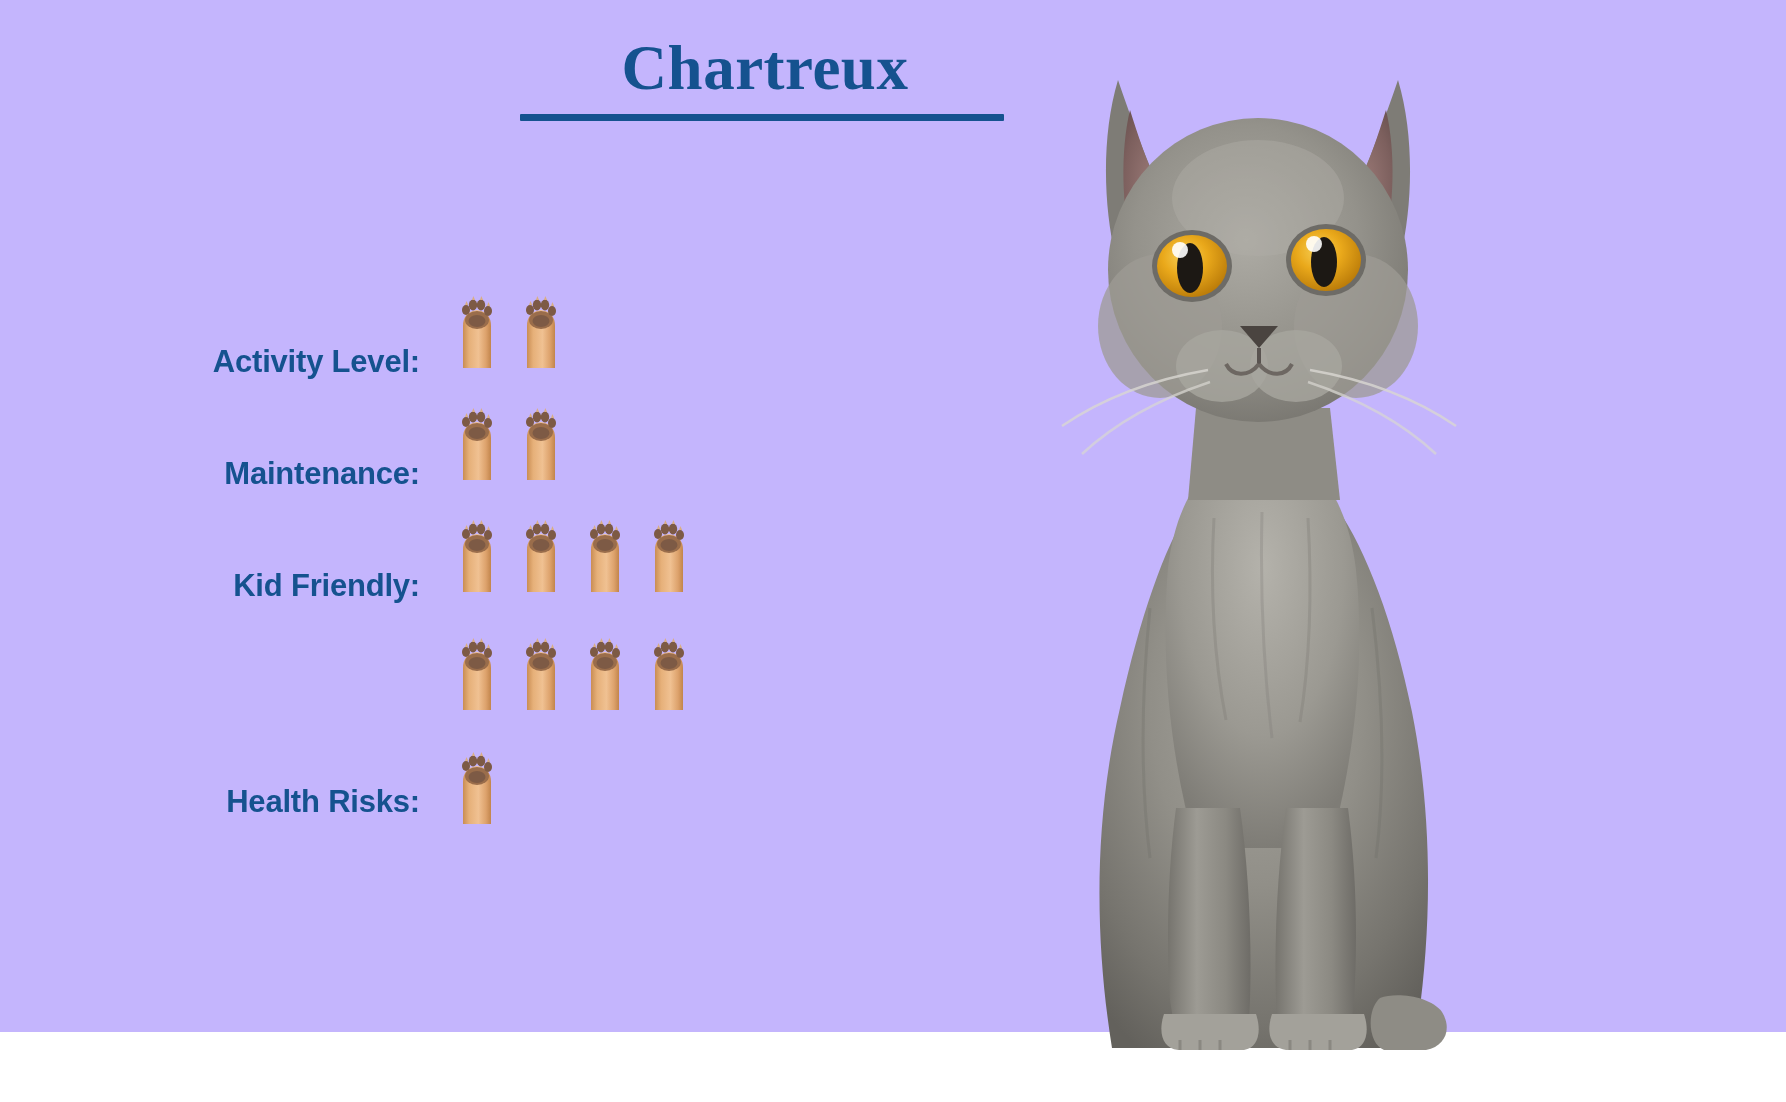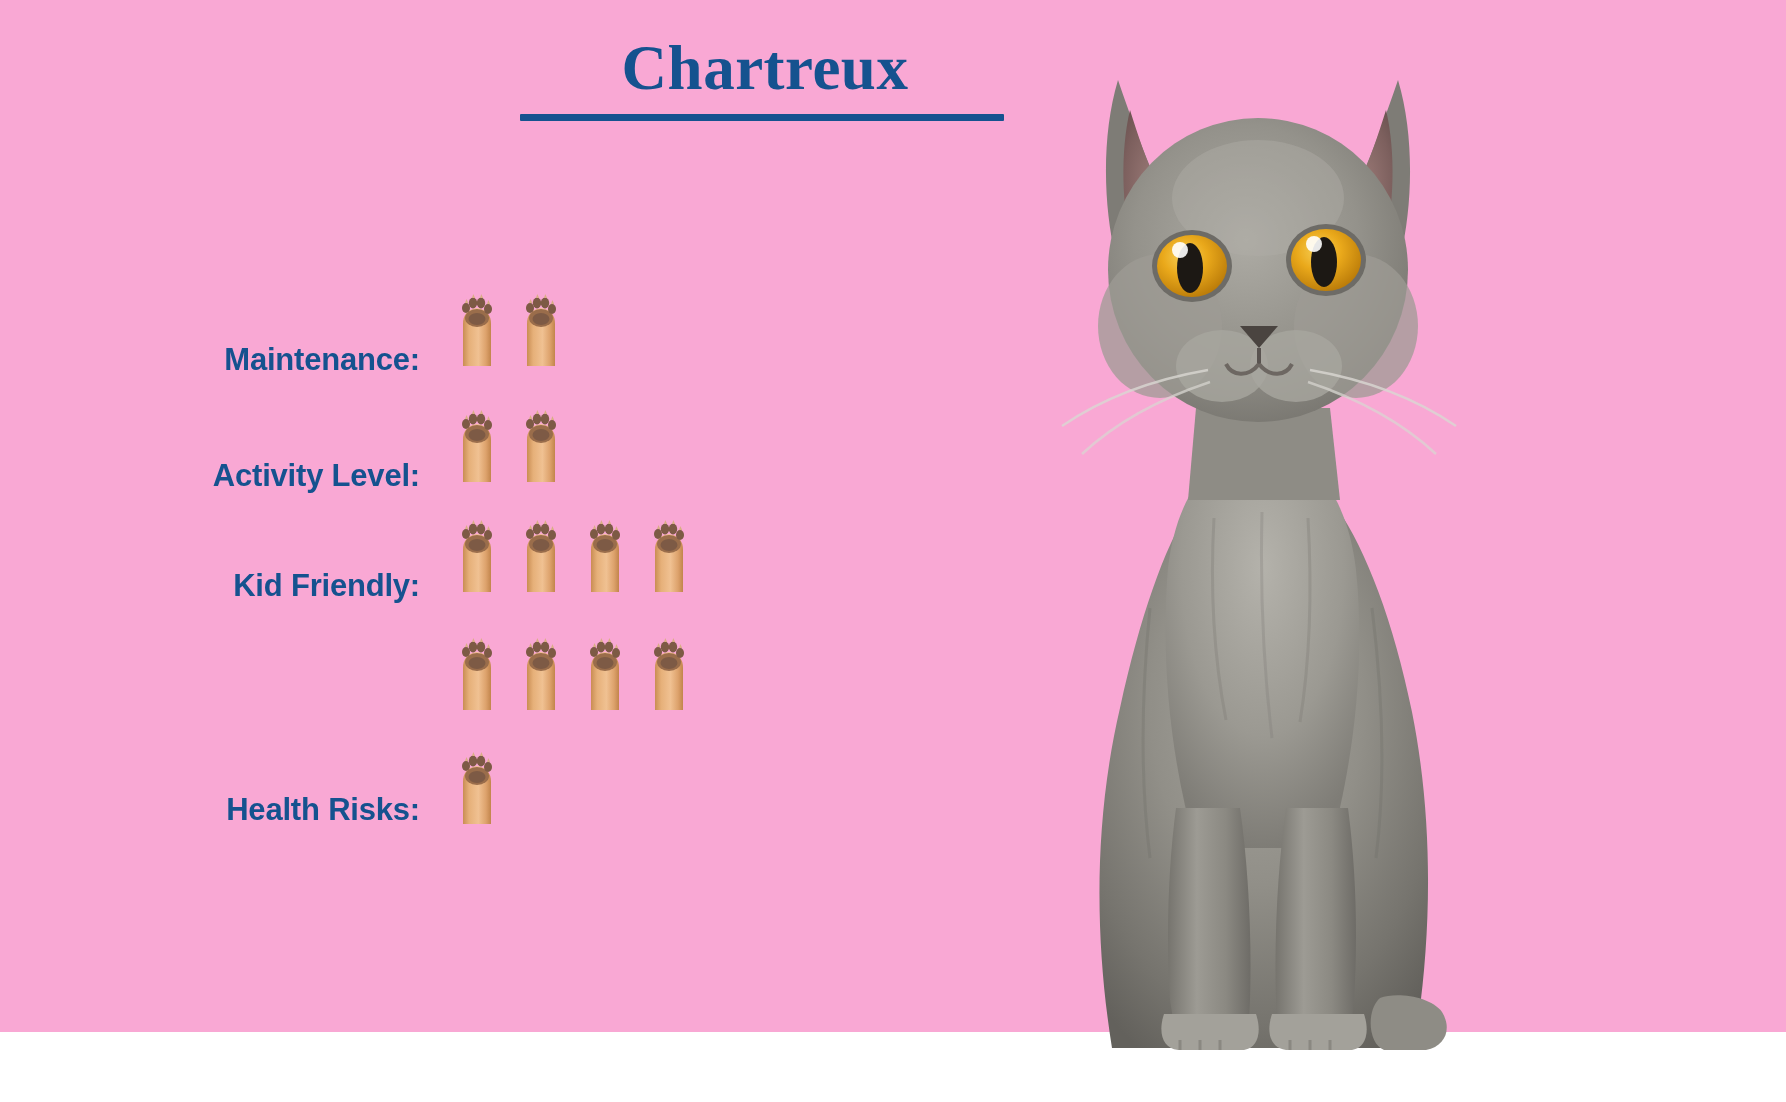--- a/index.html
+++ b/index.html
@@ -11,21 +11,21 @@
     width: 1786px;
     height: 1102px;
     overflow: hidden;
     font-family: "Liberation Sans", sans-serif;
     position: relative;
   }
   #stage {
     position: relative;
     width: 1786px;
     height: 1032px;
-    background: #f9a8d4;
+    background: #c4b5fd;
   }
 
   
   .title-block {
     position: absolute;
     left: 520px;
     top: 36px;
     width: 490px;
     text-align: center;
   }
@@ -92,21 +92,21 @@
   .row-0 .paw-strip { bottom: 16px; }
   .row-1 .paw-strip { bottom: 14px; }
   .row-2 .paw-strip { bottom: 18px; }
   .row-3 .paw-strip { bottom: 14px; }
   .row-4 .paw-strip { bottom: 14px; }
 
   .row-0 .rating-label { bottom: 4px; }
   .row-1 .rating-label { bottom: 2px; }
   .row-2 .rating-label { bottom: 6px; padding-left: 33px; }
   .row-3 .rating-label { bottom: 2px; }
-  .row-4 .rating-label { bottom: 10px; }
+  .row-4 .rating-label { bottom: 18px; }
 
   
   .cat-figure {
     position: absolute;
     left: 1000px;
     top: 48px;
     width: 520px;
     height: 1030px;
   }
   .cat-figure svg { display: block; width: 100%; height: 100%; }
@@ -116,20 +116,70 @@
 
 <div id="stage">
 
   <div class="title-block">
     <div class="title-text">Chartreux</div>
     <div class="title-rule"></div>
   </div>
 
   <div class="ratings">
 
+    <div class="rating-row row-1">
+      <div class="rating-label">Activity Level:</div>
+      <div class="paw-strip">
+        <svg class="paw" viewBox="0 0 50 78">
+          <defs>
+            <linearGradient id="fur1a" x1="0" y1="0" x2="1" y2="0">
+              <stop offset="0%" stop-color="#c98d53"></stop>
+                <stop offset="22%" stop-color="#e6b079"></stop>
+              <stop offset="55%" stop-color="#f0c192"></stop>
+                <stop offset="82%" stop-color="#dda26c"></stop>
+              <stop offset="100%" stop-color="#c2854c"></stop>
+            </linearGradient>
+          </defs>
+          <path d="M11 78 L11 36 Q11 22 25 20 Q39 22 39 36 L39 78 Z" fill="url(#fur1a)"></path>
+          <ellipse cx="25" cy="30" rx="12" ry="9" fill="#9a6d4b"></ellipse>
+          <ellipse cx="25" cy="31" rx="8.5" ry="6" fill="#7d5a45"></ellipse>
+          <ellipse cx="14" cy="20" rx="4" ry="5" fill="#7d5a45"></ellipse>
+          <ellipse cx="21" cy="15" rx="4.2" ry="5.4" fill="#7d5a45"></ellipse>
+          <ellipse cx="29" cy="15" rx="4.2" ry="5.4" fill="#7d5a45"></ellipse>
+          <ellipse cx="36" cy="21" rx="4" ry="5" fill="#7d5a45"></ellipse>
+          <path d="M13 15 l1.5 -4 l1.8 4 Z" fill="#d9ae85"></path>
+          <path d="M20 10 l1.3 -4 l1.8 4 Z" fill="#d9ae85"></path>
+          <path d="M28 10 l1.3 -4 l1.8 4 Z" fill="#d9ae85"></path>
+          <path d="M35 16 l1.4 -4 l1.7 4 Z" fill="#d9ae85"></path>
+        </svg>
+        <svg class="paw" viewBox="0 0 50 78">
+          <defs>
+            <linearGradient id="fur1b" x1="0" y1="0" x2="1" y2="0">
+              <stop offset="0%" stop-color="#c98d53"></stop>
+                <stop offset="22%" stop-color="#e6b079"></stop>
+              <stop offset="55%" stop-color="#f0c192"></stop>
+                <stop offset="82%" stop-color="#dda26c"></stop>
+              <stop offset="100%" stop-color="#c2854c"></stop>
+            </linearGradient>
+          </defs>
+          <path d="M11 78 L11 36 Q11 22 25 20 Q39 22 39 36 L39 78 Z" fill="url(#fur1b)"></path>
+          <ellipse cx="25" cy="30" rx="12" ry="9" fill="#9a6d4b"></ellipse>
+          <ellipse cx="25" cy="31" rx="8.5" ry="6" fill="#7d5a45"></ellipse>
+          <ellipse cx="14" cy="20" rx="4" ry="5" fill="#7d5a45"></ellipse>
+          <ellipse cx="21" cy="15" rx="4.2" ry="5.4" fill="#7d5a45"></ellipse>
+          <ellipse cx="29" cy="15" rx="4.2" ry="5.4" fill="#7d5a45"></ellipse>
+          <ellipse cx="36" cy="21" rx="4" ry="5" fill="#7d5a45"></ellipse>
+          <path d="M13 15 l1.5 -4 l1.8 4 Z" fill="#d9ae85"></path>
+          <path d="M20 10 l1.3 -4 l1.8 4 Z" fill="#d9ae85"></path>
+          <path d="M28 10 l1.3 -4 l1.8 4 Z" fill="#d9ae85"></path>
+          <path d="M35 16 l1.4 -4 l1.7 4 Z" fill="#d9ae85"></path>
+        </svg>
+      </div>
+    </div>
+
     <div class="rating-row row-0">
       <div class="rating-label">Maintenance:</div>
       <div class="paw-strip">
         <svg class="paw" viewBox="0 0 50 78">
           <defs>
             <linearGradient id="fur0a" x1="0" y1="0" x2="1" y2="0">
               <stop offset="0%" stop-color="#c98d53"></stop>
                 <stop offset="22%" stop-color="#e6b079"></stop>
               <stop offset="55%" stop-color="#f0c192"></stop>
                 <stop offset="82%" stop-color="#dda26c"></stop>
@@ -152,70 +202,20 @@
           <defs>
             <linearGradient id="fur0b" x1="0" y1="0" x2="1" y2="0">
               <stop offset="0%" stop-color="#c98d53"></stop>
                 <stop offset="22%" stop-color="#e6b079"></stop>
               <stop offset="55%" stop-color="#f0c192"></stop>
                 <stop offset="82%" stop-color="#dda26c"></stop>
               <stop offset="100%" stop-color="#c2854c"></stop>
             </linearGradient>
           </defs>
           <path d="M11 78 L11 36 Q11 22 25 20 Q39 22 39 36 L39 78 Z" fill="url(#fur0b)"></path>
-          <ellipse cx="25" cy="30" rx="12" ry="9" fill="#9a6d4b"></ellipse>
-          <ellipse cx="25" cy="31" rx="8.5" ry="6" fill="#7d5a45"></ellipse>
-          <ellipse cx="14" cy="20" rx="4" ry="5" fill="#7d5a45"></ellipse>
-          <ellipse cx="21" cy="15" rx="4.2" ry="5.4" fill="#7d5a45"></ellipse>
-          <ellipse cx="29" cy="15" rx="4.2" ry="5.4" fill="#7d5a45"></ellipse>
-          <ellipse cx="36" cy="21" rx="4" ry="5" fill="#7d5a45"></ellipse>
-          <path d="M13 15 l1.5 -4 l1.8 4 Z" fill="#d9ae85"></path>
-          <path d="M20 10 l1.3 -4 l1.8 4 Z" fill="#d9ae85"></path>
-          <path d="M28 10 l1.3 -4 l1.8 4 Z" fill="#d9ae85"></path>
-          <path d="M35 16 l1.4 -4 l1.7 4 Z" fill="#d9ae85"></path>
-        </svg>
-      </div>
-    </div>
-
-    <div class="rating-row row-1">
-      <div class="rating-label">Activity Level:</div>
-      <div class="paw-strip">
-        <svg class="paw" viewBox="0 0 50 78">
-          <defs>
-            <linearGradient id="fur1a" x1="0" y1="0" x2="1" y2="0">
-              <stop offset="0%" stop-color="#c98d53"></stop>
-                <stop offset="22%" stop-color="#e6b079"></stop>
-              <stop offset="55%" stop-color="#f0c192"></stop>
-                <stop offset="82%" stop-color="#dda26c"></stop>
-              <stop offset="100%" stop-color="#c2854c"></stop>
-            </linearGradient>
-          </defs>
-          <path d="M11 78 L11 36 Q11 22 25 20 Q39 22 39 36 L39 78 Z" fill="url(#fur1a)"></path>
-          <ellipse cx="25" cy="30" rx="12" ry="9" fill="#9a6d4b"></ellipse>
-          <ellipse cx="25" cy="31" rx="8.5" ry="6" fill="#7d5a45"></ellipse>
-          <ellipse cx="14" cy="20" rx="4" ry="5" fill="#7d5a45"></ellipse>
-          <ellipse cx="21" cy="15" rx="4.2" ry="5.4" fill="#7d5a45"></ellipse>
-          <ellipse cx="29" cy="15" rx="4.2" ry="5.4" fill="#7d5a45"></ellipse>
-          <ellipse cx="36" cy="21" rx="4" ry="5" fill="#7d5a45"></ellipse>
-          <path d="M13 15 l1.5 -4 l1.8 4 Z" fill="#d9ae85"></path>
-          <path d="M20 10 l1.3 -4 l1.8 4 Z" fill="#d9ae85"></path>
-          <path d="M28 10 l1.3 -4 l1.8 4 Z" fill="#d9ae85"></path>
-          <path d="M35 16 l1.4 -4 l1.7 4 Z" fill="#d9ae85"></path>
-        </svg>
-        <svg class="paw" viewBox="0 0 50 78">
-          <defs>
-            <linearGradient id="fur1b" x1="0" y1="0" x2="1" y2="0">
-              <stop offset="0%" stop-color="#c98d53"></stop>
-                <stop offset="22%" stop-color="#e6b079"></stop>
-              <stop offset="55%" stop-color="#f0c192"></stop>
-                <stop offset="82%" stop-color="#dda26c"></stop>
-              <stop offset="100%" stop-color="#c2854c"></stop>
-            </linearGradient>
-          </defs>
-          <path d="M11 78 L11 36 Q11 22 25 20 Q39 22 39 36 L39 78 Z" fill="url(#fur1b)"></path>
           <ellipse cx="25" cy="30" rx="12" ry="9" fill="#9a6d4b"></ellipse>
           <ellipse cx="25" cy="31" rx="8.5" ry="6" fill="#7d5a45"></ellipse>
           <ellipse cx="14" cy="20" rx="4" ry="5" fill="#7d5a45"></ellipse>
           <ellipse cx="21" cy="15" rx="4.2" ry="5.4" fill="#7d5a45"></ellipse>
           <ellipse cx="29" cy="15" rx="4.2" ry="5.4" fill="#7d5a45"></ellipse>
           <ellipse cx="36" cy="21" rx="4" ry="5" fill="#7d5a45"></ellipse>
           <path d="M13 15 l1.5 -4 l1.8 4 Z" fill="#d9ae85"></path>
           <path d="M20 10 l1.3 -4 l1.8 4 Z" fill="#d9ae85"></path>
           <path d="M28 10 l1.3 -4 l1.8 4 Z" fill="#d9ae85"></path>
           <path d="M35 16 l1.4 -4 l1.7 4 Z" fill="#d9ae85"></path>

